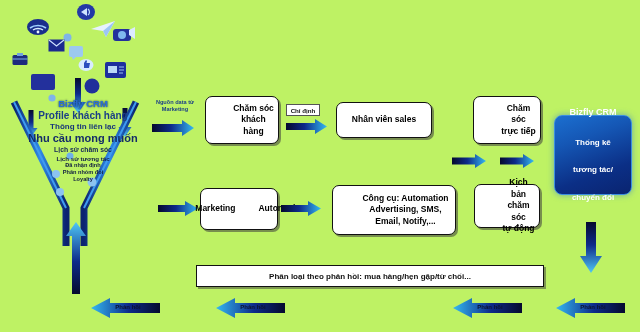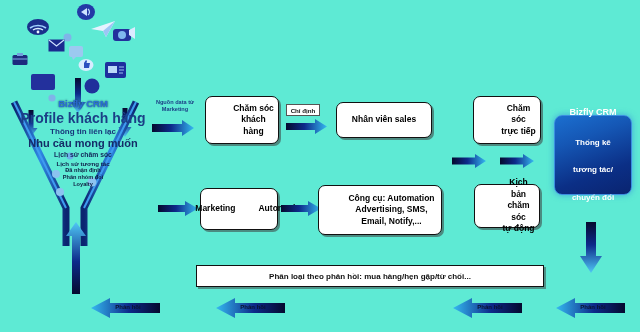--- a/index.html
+++ b/index.html
@@ -1,17 +1,17 @@
 <!DOCTYPE html>
 <html><head>
 <meta charset="utf-8">
 <style>
   html,body{margin:0;padding:0;background:#000;}
   body{width:640px;height:332px;overflow:hidden;font-family:"Liberation Sans",sans-serif;}
-  #stage{position:relative;width:640px;height:332px;background:#5eead4;}
+  #stage{position:relative;width:640px;height:332px;background:#bef264;}
 
   
   .box{
     position:absolute;background:#fff;color:#000;
     border:1.5px solid #111;border-radius:7px;
     display:flex;align-items:center;justify-content:center;
     text-align:center;font-size:8.5px;font-weight:700;line-height:1.35;
     box-shadow:2px 2px 0 rgba(60,60,60,.55);
     box-sizing:border-box;padding:2px 4px;
   }
@@ -34,21 +34,21 @@
   .arrow svg{display:block;overflow:visible;}
 
   
   .funnel{position:absolute;left:0;top:96px;width:160px;height:150px;}
   .funnel-text{
     position:absolute;left:18px;top:2px;width:130px;
     text-align:center;color:#0d1f55;z-index:3;
   }
   .funnel-text .l0{font-size:9.5px;font-weight:700;color:#2b6fd8;line-height:1.25;
      text-shadow:0 0 2px #0a1a44;}
-  .funnel-text .l1{font-size:14px;font-weight:700;color:#1b3f86;line-height:1.25;}
+  .funnel-text .l1{font-size:10px;font-weight:700;color:#1b3f86;line-height:1.25;}
   .funnel-text .l2{font-size:8px;font-weight:700;color:#17357a;line-height:1.25;}
   .funnel-text .l3{font-size:11px;font-weight:700;color:#142c68;line-height:1.25;}
   .funnel-text .l4{font-size:6.8px;font-weight:700;color:#122558;line-height:1.25;}
   .funnel-text .l5{font-size:6.2px;font-weight:700;color:#101f4a;line-height:1.25;}
   .funnel-text .l6{font-size:5.6px;font-weight:700;color:#0e1b40;line-height:1.25;}
 
   
   .icon-cluster{position:absolute;left:0;top:0;width:170px;height:100px;}
   .ic{position:absolute;}
 
@@ -304,21 +304,21 @@
     <span>Marketing</span>
     <span>Automation</span>
   </div>
 
   <span class="arrow" style="left:281px;top:201px">
     <svg width="40" height="15">
         <path d="M0 4h27V0l13 7.5-13 7.5v-4H0z" fill="url(#gR)"></path>
       </svg>
   </span>
 
-  <div class="box" style="left:318px;top:185px;width:124px;height:50px;flex-direction:column">
+  <div class="box" style="left:332px;top:185px;width:124px;height:50px;flex-direction:column">
     <span>Công cụ: Automation</span>
     <span>Advertising, SMS,</span>
     <span>Email, Notify,...</span>
   </div>
 
   <div class="box" style="left:474px;top:184px;width:66px;height:44px;flex-direction:column">
     <span>Kịch bản</span>
     <span>chăm sóc</span>
     <span>tự động</span>
   </div>

